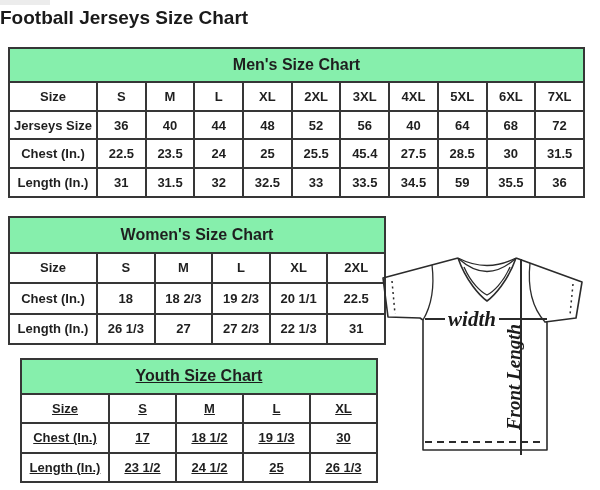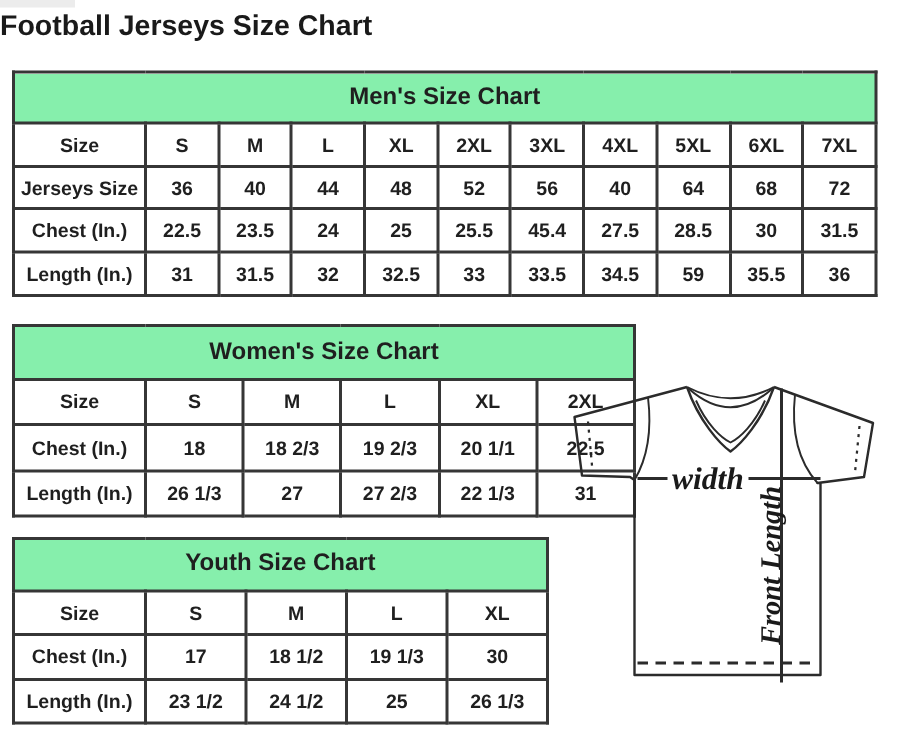--- a/index.html
+++ b/index.html
@@ -35,22 +35,22 @@
     color:#1f1f1f;
     padding:0;
     overflow:hidden;
     white-space:nowrap;
   }
   table.size-table td.tbl-header{
     background:#86efac;
     font-size:16px;
   }
   table.mens  {left:8px;top:47px; width:577px;height:151px;}
-  table.womens{left:8px;top:216px;width:416px;height:129px;}
-  table.youth {left:8px;top:358px;width:358px;height:125px;}
+  table.womens{left:8px;top:216px;width:378px;height:129px;}
+  table.youth {left:20px;top:358px;width:358px;height:125px;text-decoration:underline;}
   col.c-label{width:88px;}
   .jersey{position:absolute;left:372px;top:243px;}
   .jersey path,.jersey line{fill:none;stroke:#2b2b2b;}
   .jersey .outline{stroke-width:1.6;stroke-linejoin:round;}
   .jersey .seam{stroke-width:1.3;}
   .jersey .measure{stroke-width:2;}
   .jersey .dashed{stroke-width:2;stroke-dasharray:7 5;}
   .jersey .dotted{stroke-width:1.5;stroke-dasharray:2 3.5;}
   .jersey text{
     font-family:"Liberation Serif",serif;

